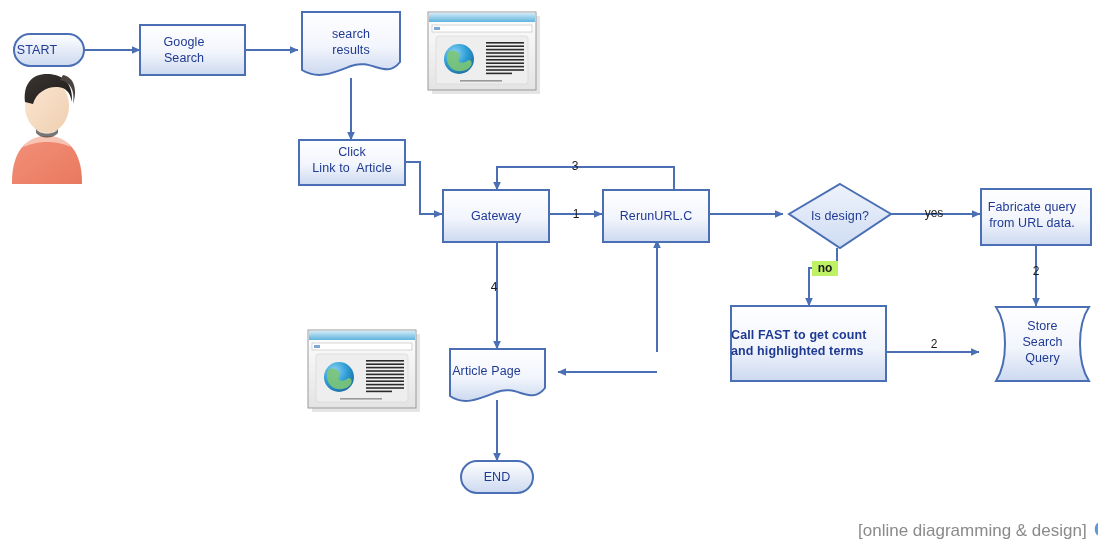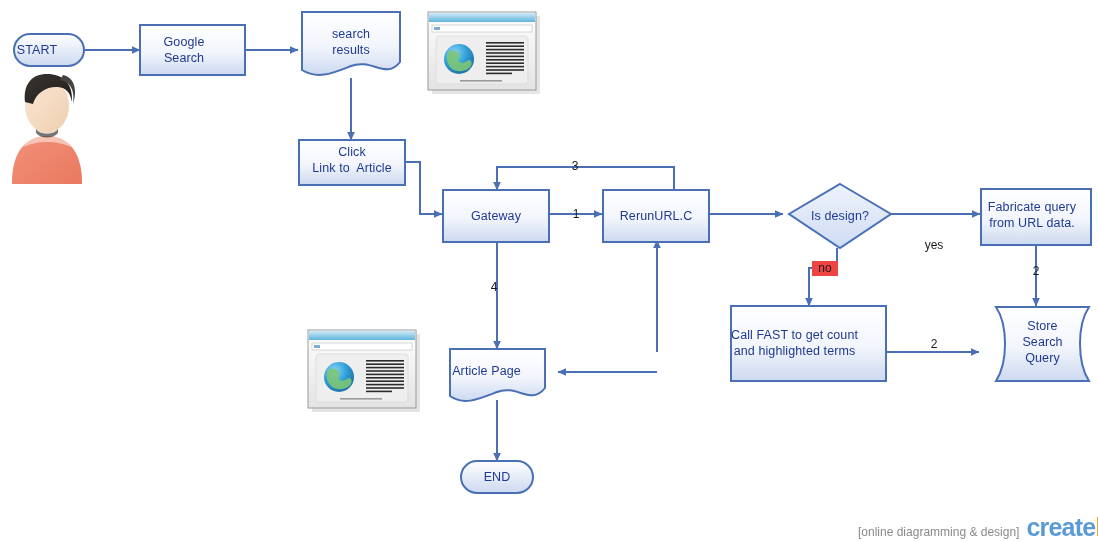--- a/index.html
+++ b/index.html
@@ -50,21 +50,21 @@
     position: absolute;
     left: 858px;
     top: 513px;
     height: 24px;
     display: flex;
     align-items: baseline;
     white-space: nowrap;
   }
   .wm-tag {
     font-family: "Liberation Sans", sans-serif;
-    font-size: 12px;
+    font-size: 17px;
     color: #8a8a8a;
   }
   .wm-brand {
     font-family: "Liberation Sans", sans-serif;
     font-size: 25px;
     font-weight: bold;
     color: #5b9bd5;
     letter-spacing: -0.8px;
     margin-left: 7px;
     position: relative;
@@ -234,33 +234,33 @@
 Search</div>
   <div class="node-label" style="left:302px; top:26px; width:98px;">search
 results</div>
   <div class="node-label" style="left:297px; top:144px; width:110px;">Click
 Link to  Article</div>
   <div class="node-label" style="left:443px; top:208px; width:106px;">Gateway</div>
   <div class="node-label" style="left:603px; top:208px; width:106px;">RerunURL.C</div>
   <div class="node-label" style="left:790px; top:208px; width:100px;">Is design?</div>
   <div class="node-label" style="left:981px; top:199px; width:102px;">Fabricate query
 from URL data.</div>
-  <div class="node-label" style="left:731px; top:327px; width:127px;">Call FAST to get count
+  <div class="node-label" style="left:731px; top:327px; width:127px;font-weight:bold;">Call FAST to get count
 and highlighted terms</div>
   <div class="node-label" style="left:996px; top:318px; width:93px;">Store
 Search
 Query</div>
   <div class="node-label" style="left:450px; top:363px; width:73px;">Article Page</div>
   <div class="node-label" style="left:461px; top:469px; width:72px;">END</div>
 
   <div class="edge-label" style="left:564px; top:207px; width:24px;">1</div>
   <div class="edge-label" style="left:563px; top:159px; width:24px;">3</div>
   <div class="edge-label" style="left:482px; top:280px; width:24px;">4</div>
-  <div class="edge-label" style="left:918px; top:206px; width:32px;margin-top:32px;">yes</div>
-  <div class="edge-label" style="left:812px; top:261px; width:26px; background:#ef4444;">no</div>
+  <div class="edge-label" style="left:918px; top:206px; width:32px;">yes</div>
+  <div class="edge-label" style="left:812px; top:261px; width:26px; background:#bef264;font-weight:bold;">no</div>
   <div class="edge-label" style="left:1024px; top:264px; width:24px;">2</div>
   <div class="edge-label" style="left:922px; top:337px; width:24px;">2</div>
 
   <div class="wm">
     <span class="wm-tag">[online diagramming &amp; design]</span>
     <span class="wm-brand">
       <span>create</span><span class="wm-l">l</span><span>y</span>
       
     </span>
 

